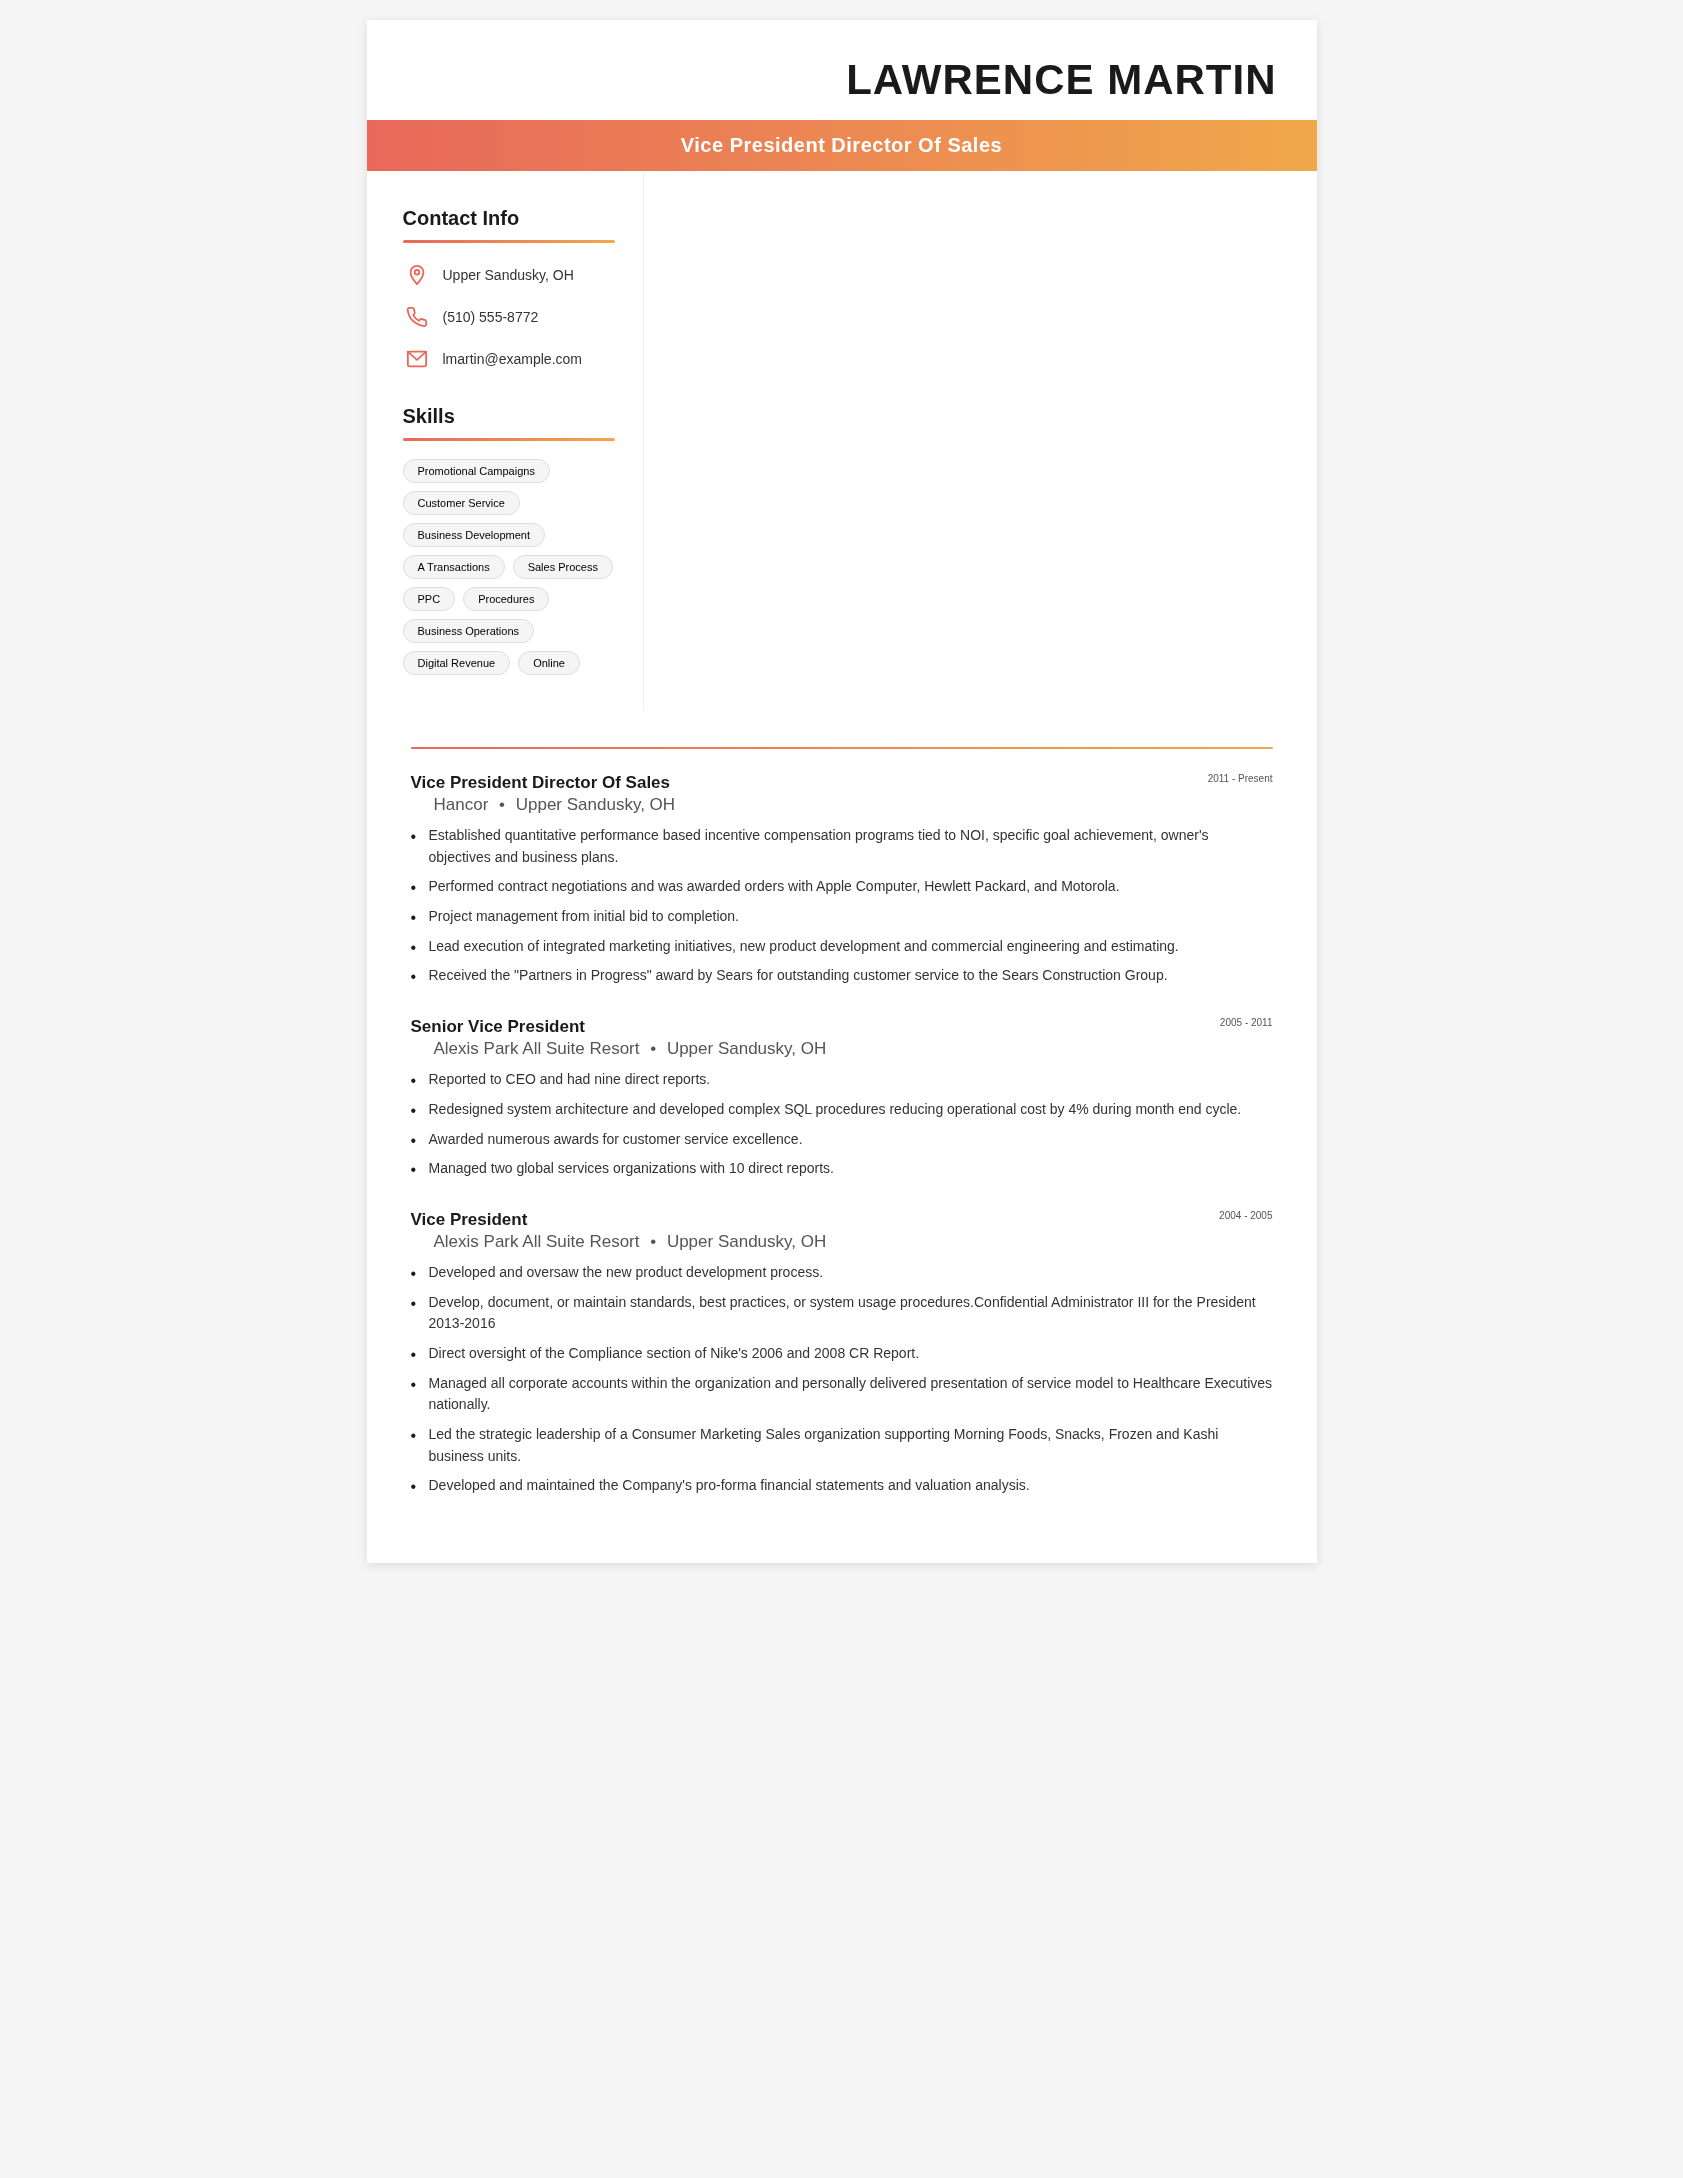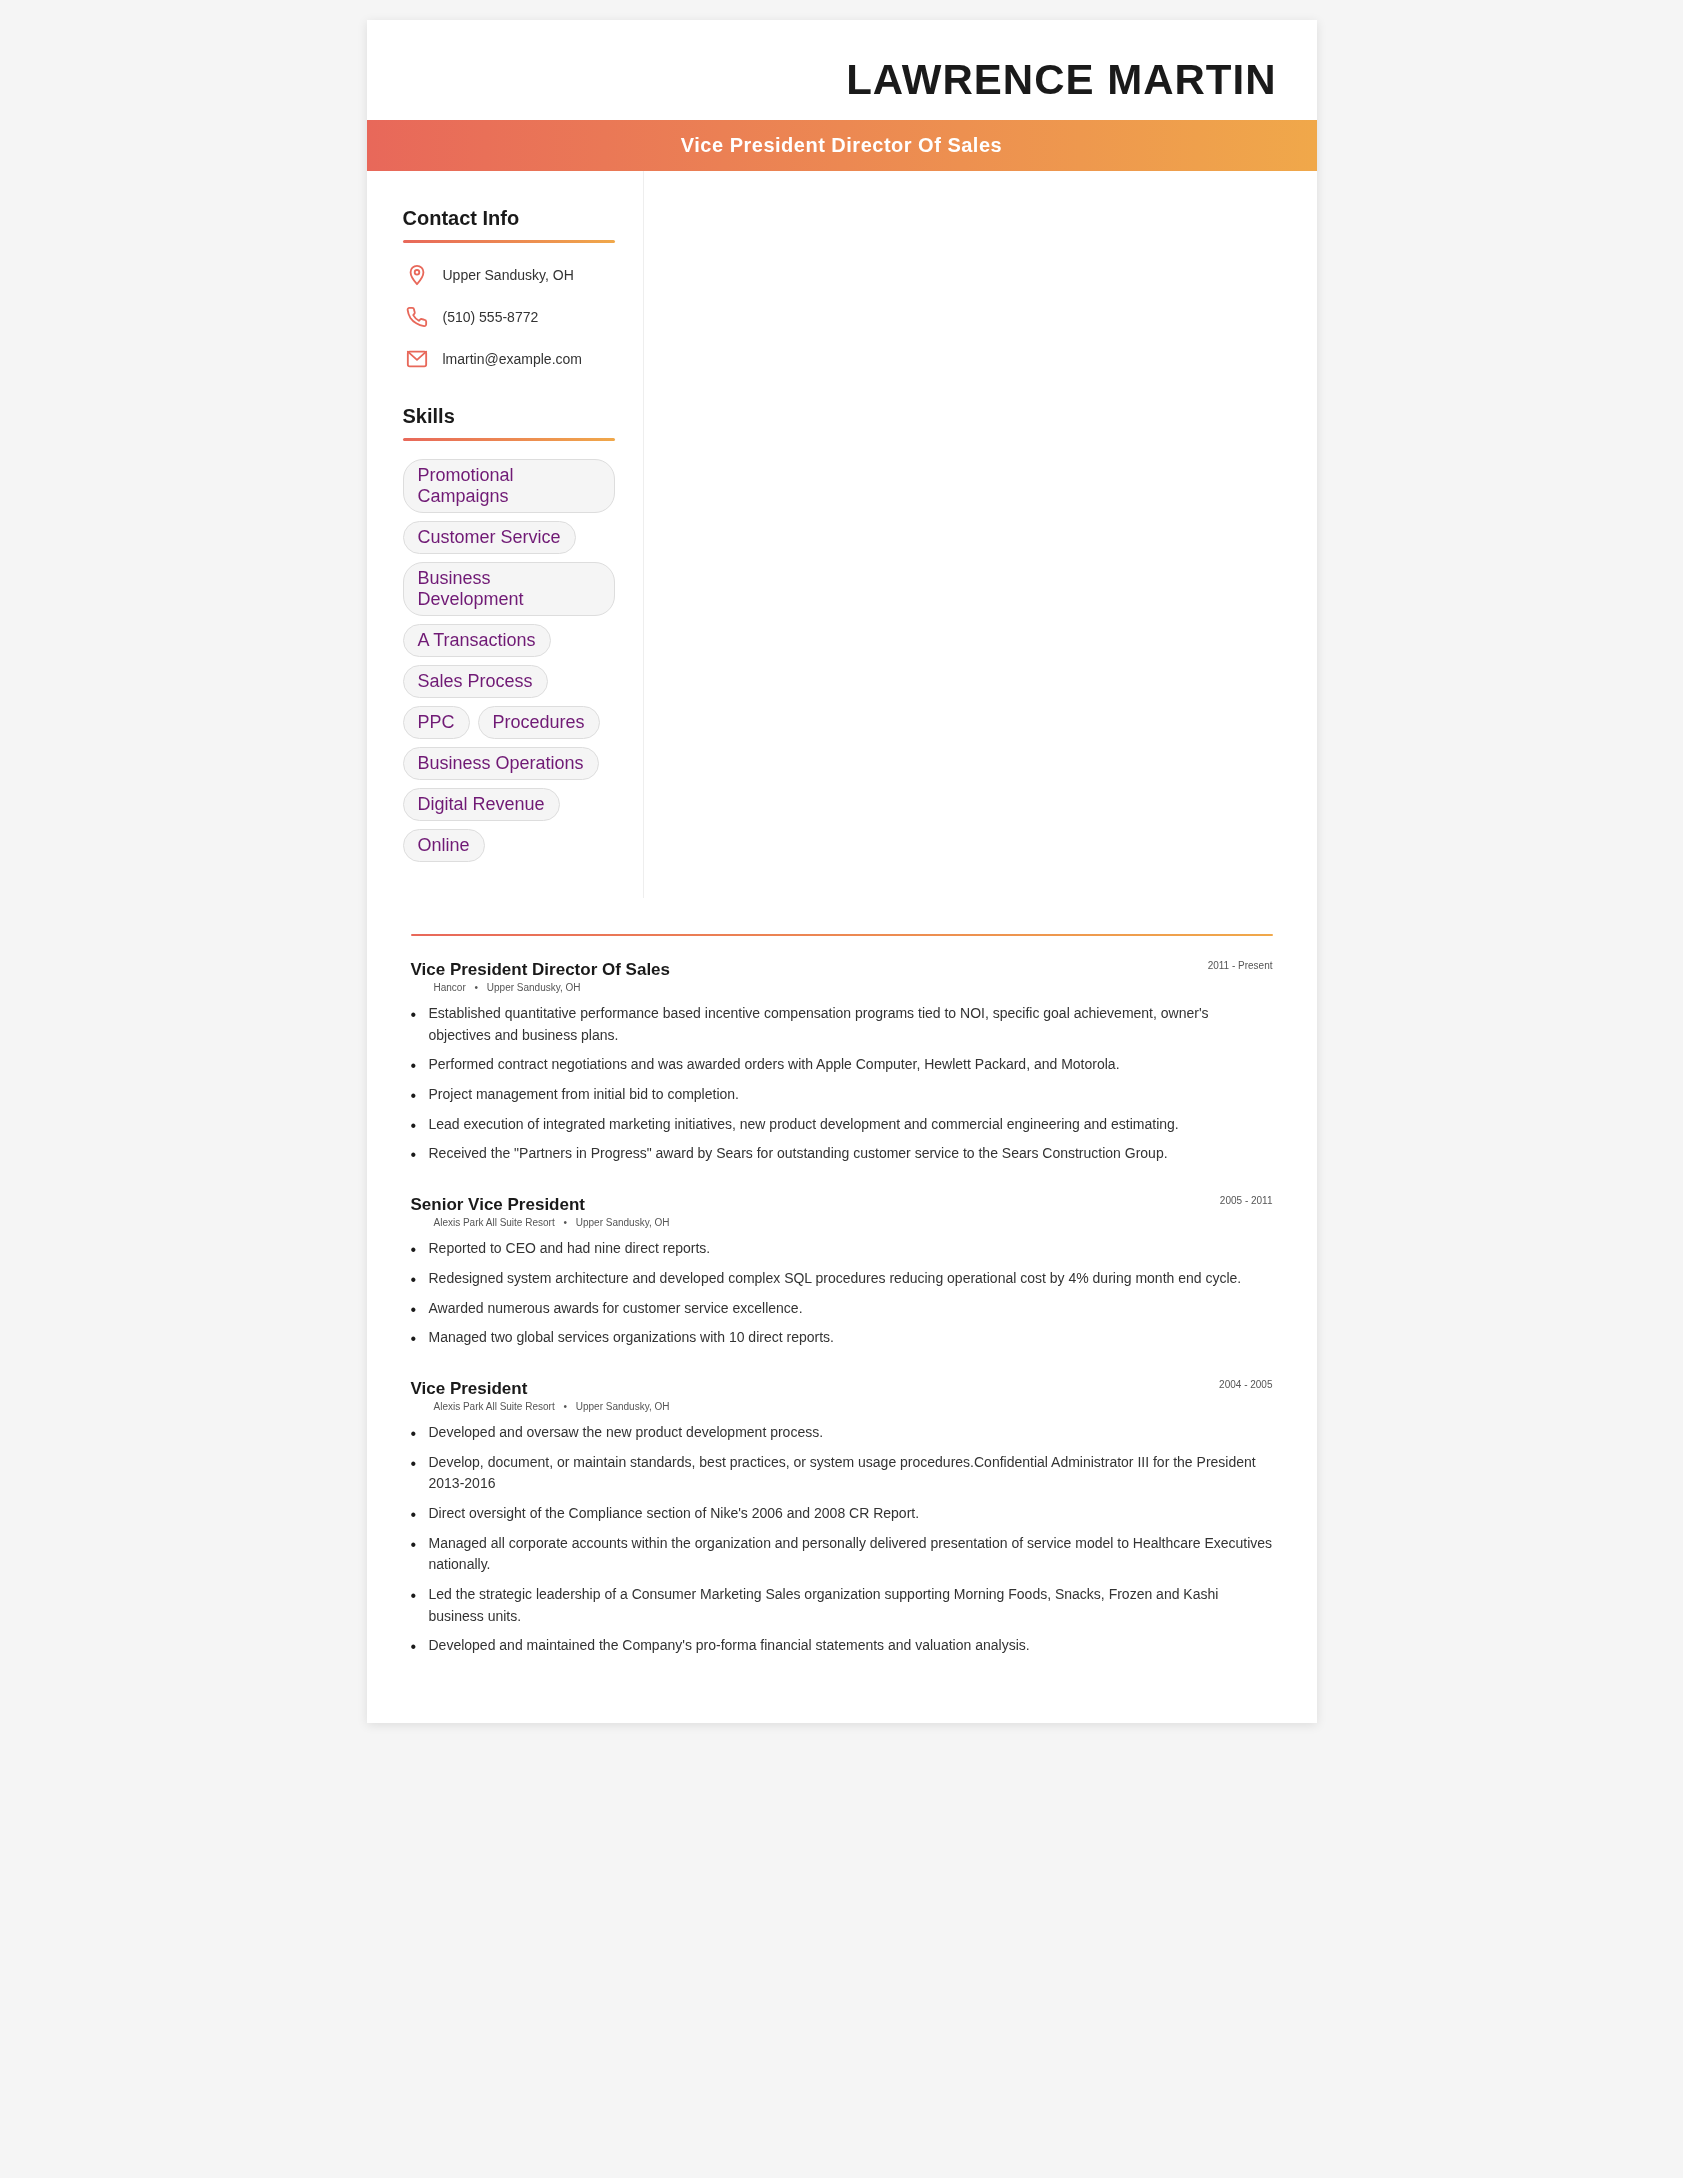--- a/index.html
+++ b/index.html
@@ -96,22 +96,22 @@
       display: flex;
       flex-wrap: wrap;
       gap: 8px;
       margin-top: 4px;
     }
     .skill-tag {
       background: #f5f5f5;
       border: 1px solid #ddd;
       border-radius: 20px;
       padding: 5px 14px;
-      font-size: 18px;
-      color: #701a75;
+      font-size: 11px;
+      color: #000000;
     }
     
     .main {
       flex: 1;
       padding: 36px 44px 36px 44px;
     }
     .section-title {
       font-size: 26px;
       font-weight: 800;
       color: #1a1a1a;
@@ -138,21 +138,21 @@
       font-weight: 800;
       color: #1a1a1a;
     }
     .job-dates {
       font-size: 10px;
       color: #555;
       white-space: nowrap;
       margin-left: 12px;
     }
     .job-company {
-      font-size: 10px;
+      font-size: 17px;
       color: #555;
       margin-bottom: 10px;
       padding-left: 23px;
     }
     .job-company .dot {
       margin: 0 6px;
     }
     .job-bullets {
       list-style: none;
       padding: 0;

